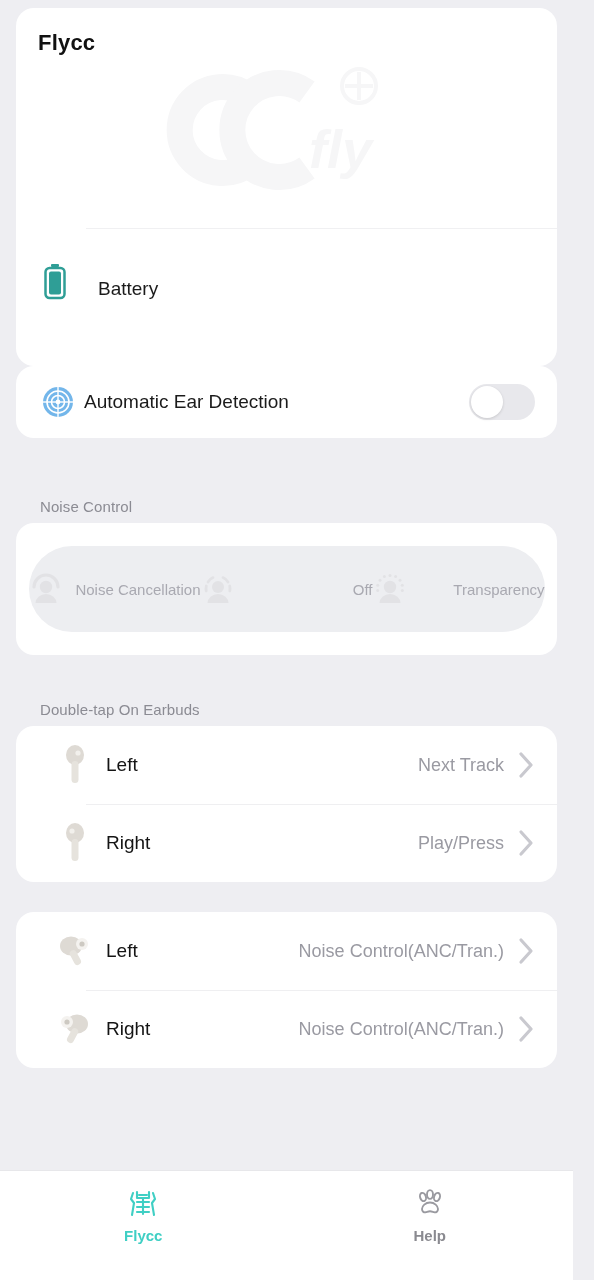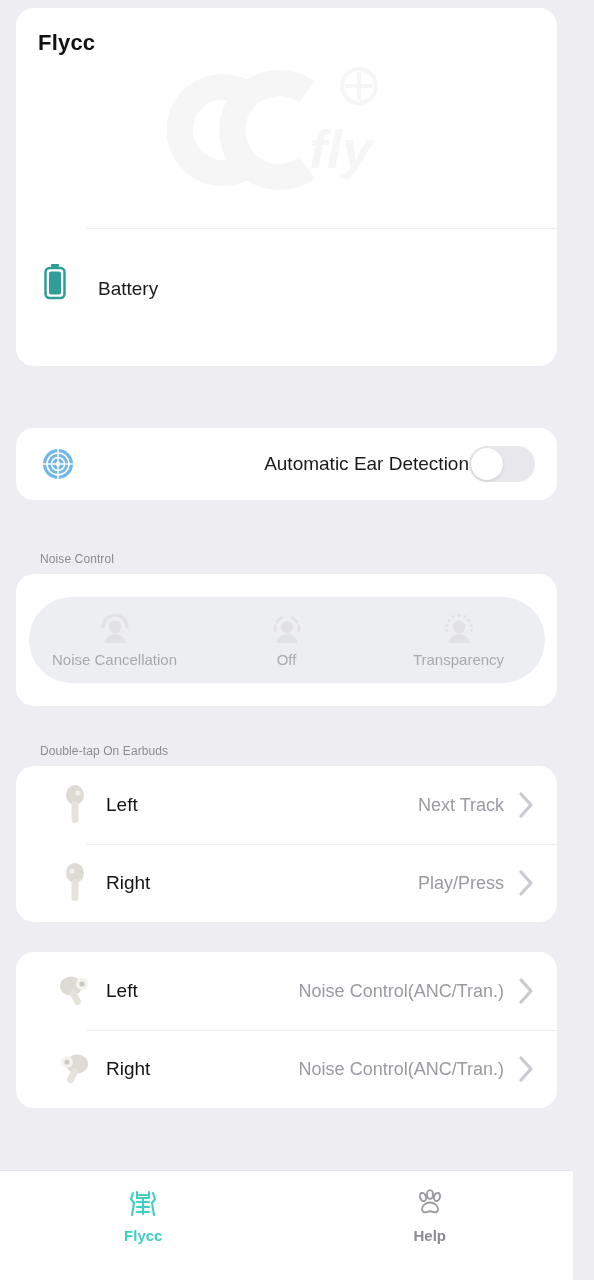--- a/index.html
+++ b/index.html
@@ -100,25 +100,23 @@
     border-radius: 17px;
     height: 34px;
     padding: 0 18px;
     font-size: 16px;
     font-family: "Liberation Sans", sans-serif;
     letter-spacing: 0.2px;
   }
 
   
   .aed-card {
-    margin-top: 62px;
     height: 72px;
     display: flex;
     align-items: center;
-    text-align: right;
   }
   .aed-icon { margin-left: 26px; display:flex; align-items:center; }
   .aed-label {
     font-size: 19px;
     color: #1b1b1b;
     margin-left: 10px;
     flex: 1 1 auto;
   }
   .toggle {
     margin-right: 22px;
@@ -135,23 +133,23 @@
     top: 2px;
     width: 32px;
     height: 32px;
     border-radius: 16px;
     background: #ffffff;
     box-shadow: 0 1px 3px rgba(0,0,0,0.14);
   }
 
   
   .section-label {
-    font-size: 12px;
+    font-size: 15px;
     color: #8b8b93;
-    margin: 8px 0 8px 40px;
+    margin: 16px 0 8px 40px;
     letter-spacing: 0.1px;
   }
   .section-gap-lg { height: 44px; }
   .section-gap-md { height: 30px; }
 
   
   .nc-card {
     height: 132px;
     display: flex;
     align-items: center;
@@ -161,21 +159,21 @@
     width: 516px;
     height: 86px;
     border-radius: 43px;
     background: #edeef1;
     display: flex;
     align-items: center;
   }
   .seg {
     flex: 1 1 0;
     display: flex;
-    flex-direction: column;
+    flex-direction: row;
     align-items: center;
     justify-content: space-between;
     gap: 5px;
   }
   .seg-label {
     font-size: 15px;
     color: #a9a9b1;
   }
 
   

